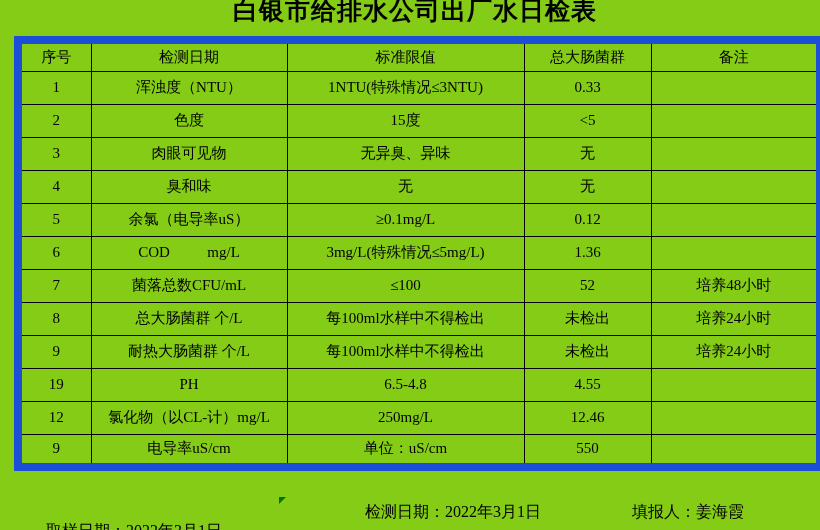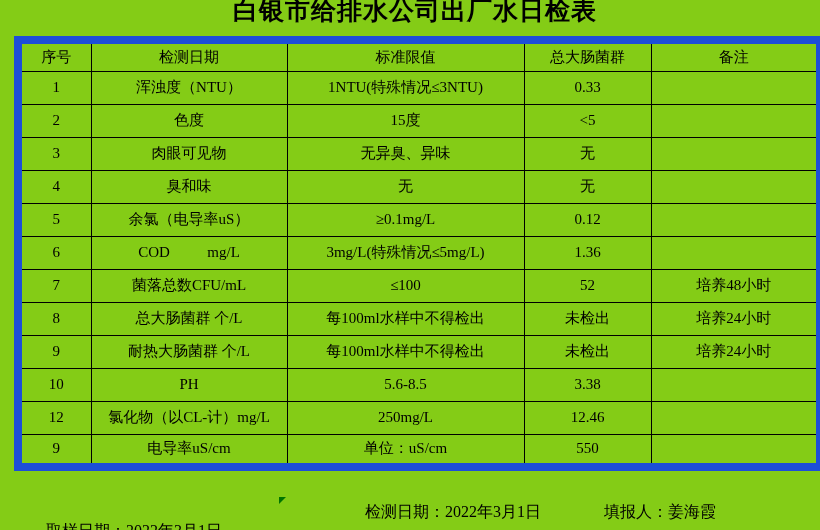--- a/index.html
+++ b/index.html
@@ -30,21 +30,21 @@
   .report tbody tr{height:33px;}
   col.c-no{width:73px;}
   col.c-item{width:196px;}
   col.c-limit{width:237px;}
   col.c-result{width:127px;}
   col.c-remark{width:169px;}
   .footer-line{position:absolute;top:502px;left:0;width:820px;height:24px;font-size:16px;}
   .footer-item{position:absolute;top:0;white-space:nowrap;}
   .f-sampling{left:46px;margin-top:19px;}
   .f-testing{left:365px;}
-  .f-reporter{left:604px;text-align:right;}
+  .f-reporter{left:632px;text-align:right;}
   .tri{position:absolute;width:0;height:0;}
   .tri-top-left{
     left:15px;top:37px;
     border-top:8px solid #009900;border-right:8px solid transparent;
   }
   .tri-bottom{
     left:279px;top:497px;
     border-top:7px solid #007500;border-right:7px solid transparent;
   }
 </style>
@@ -133,24 +133,24 @@
           <td>培养24小时</td>
         </tr>
         <tr>
           <td>9</td>
           <td>耐热大肠菌群 个/L</td>
           <td>每100ml水样中不得检出</td>
           <td>未检出</td>
           <td>培养24小时</td>
         </tr>
         <tr>
-          <td>10</td>
+          <td>19</td>
           <td>PH</td>
-          <td>5.6-8.5</td>
-          <td>3.38</td>
+          <td>6.5-4.8</td>
+          <td>4.55</td>
           <td></td>
         </tr>
         <tr>
           <td>12</td>
           <td>氯化物（以CL-计）mg/L</td>
           <td>250mg/L</td>
           <td>12.46</td>
           <td></td>
         </tr>
         <tr>

